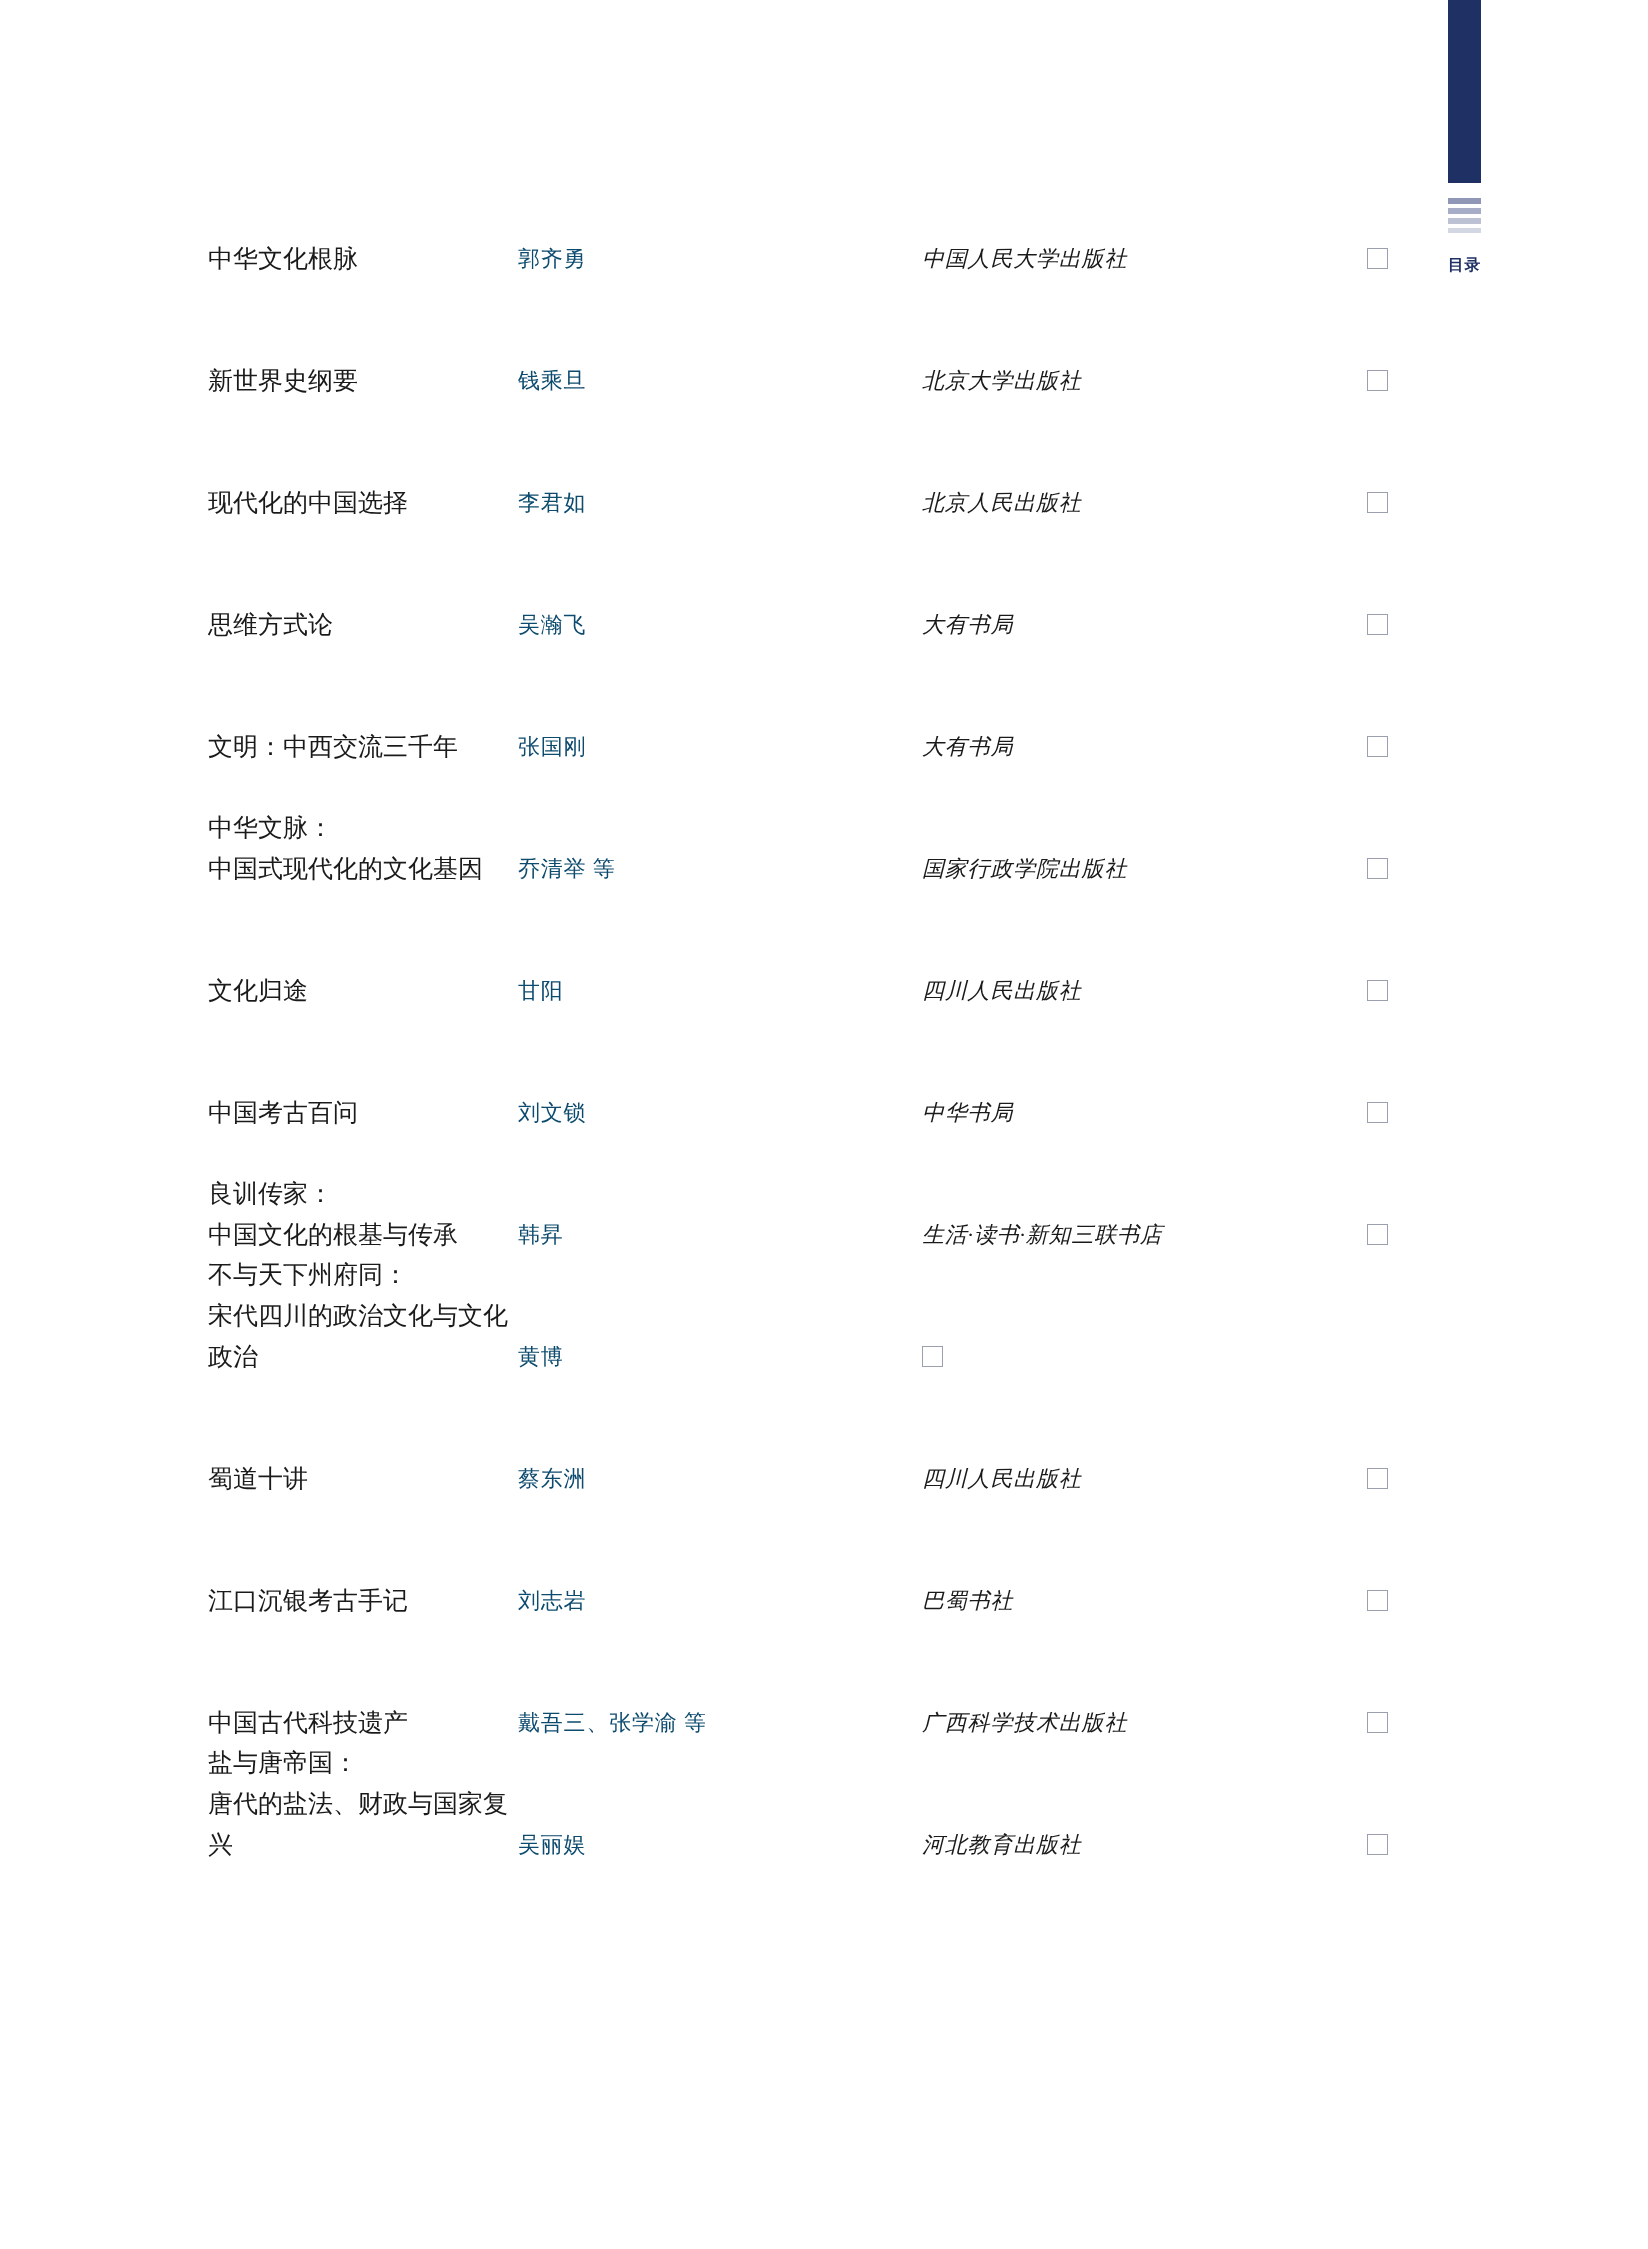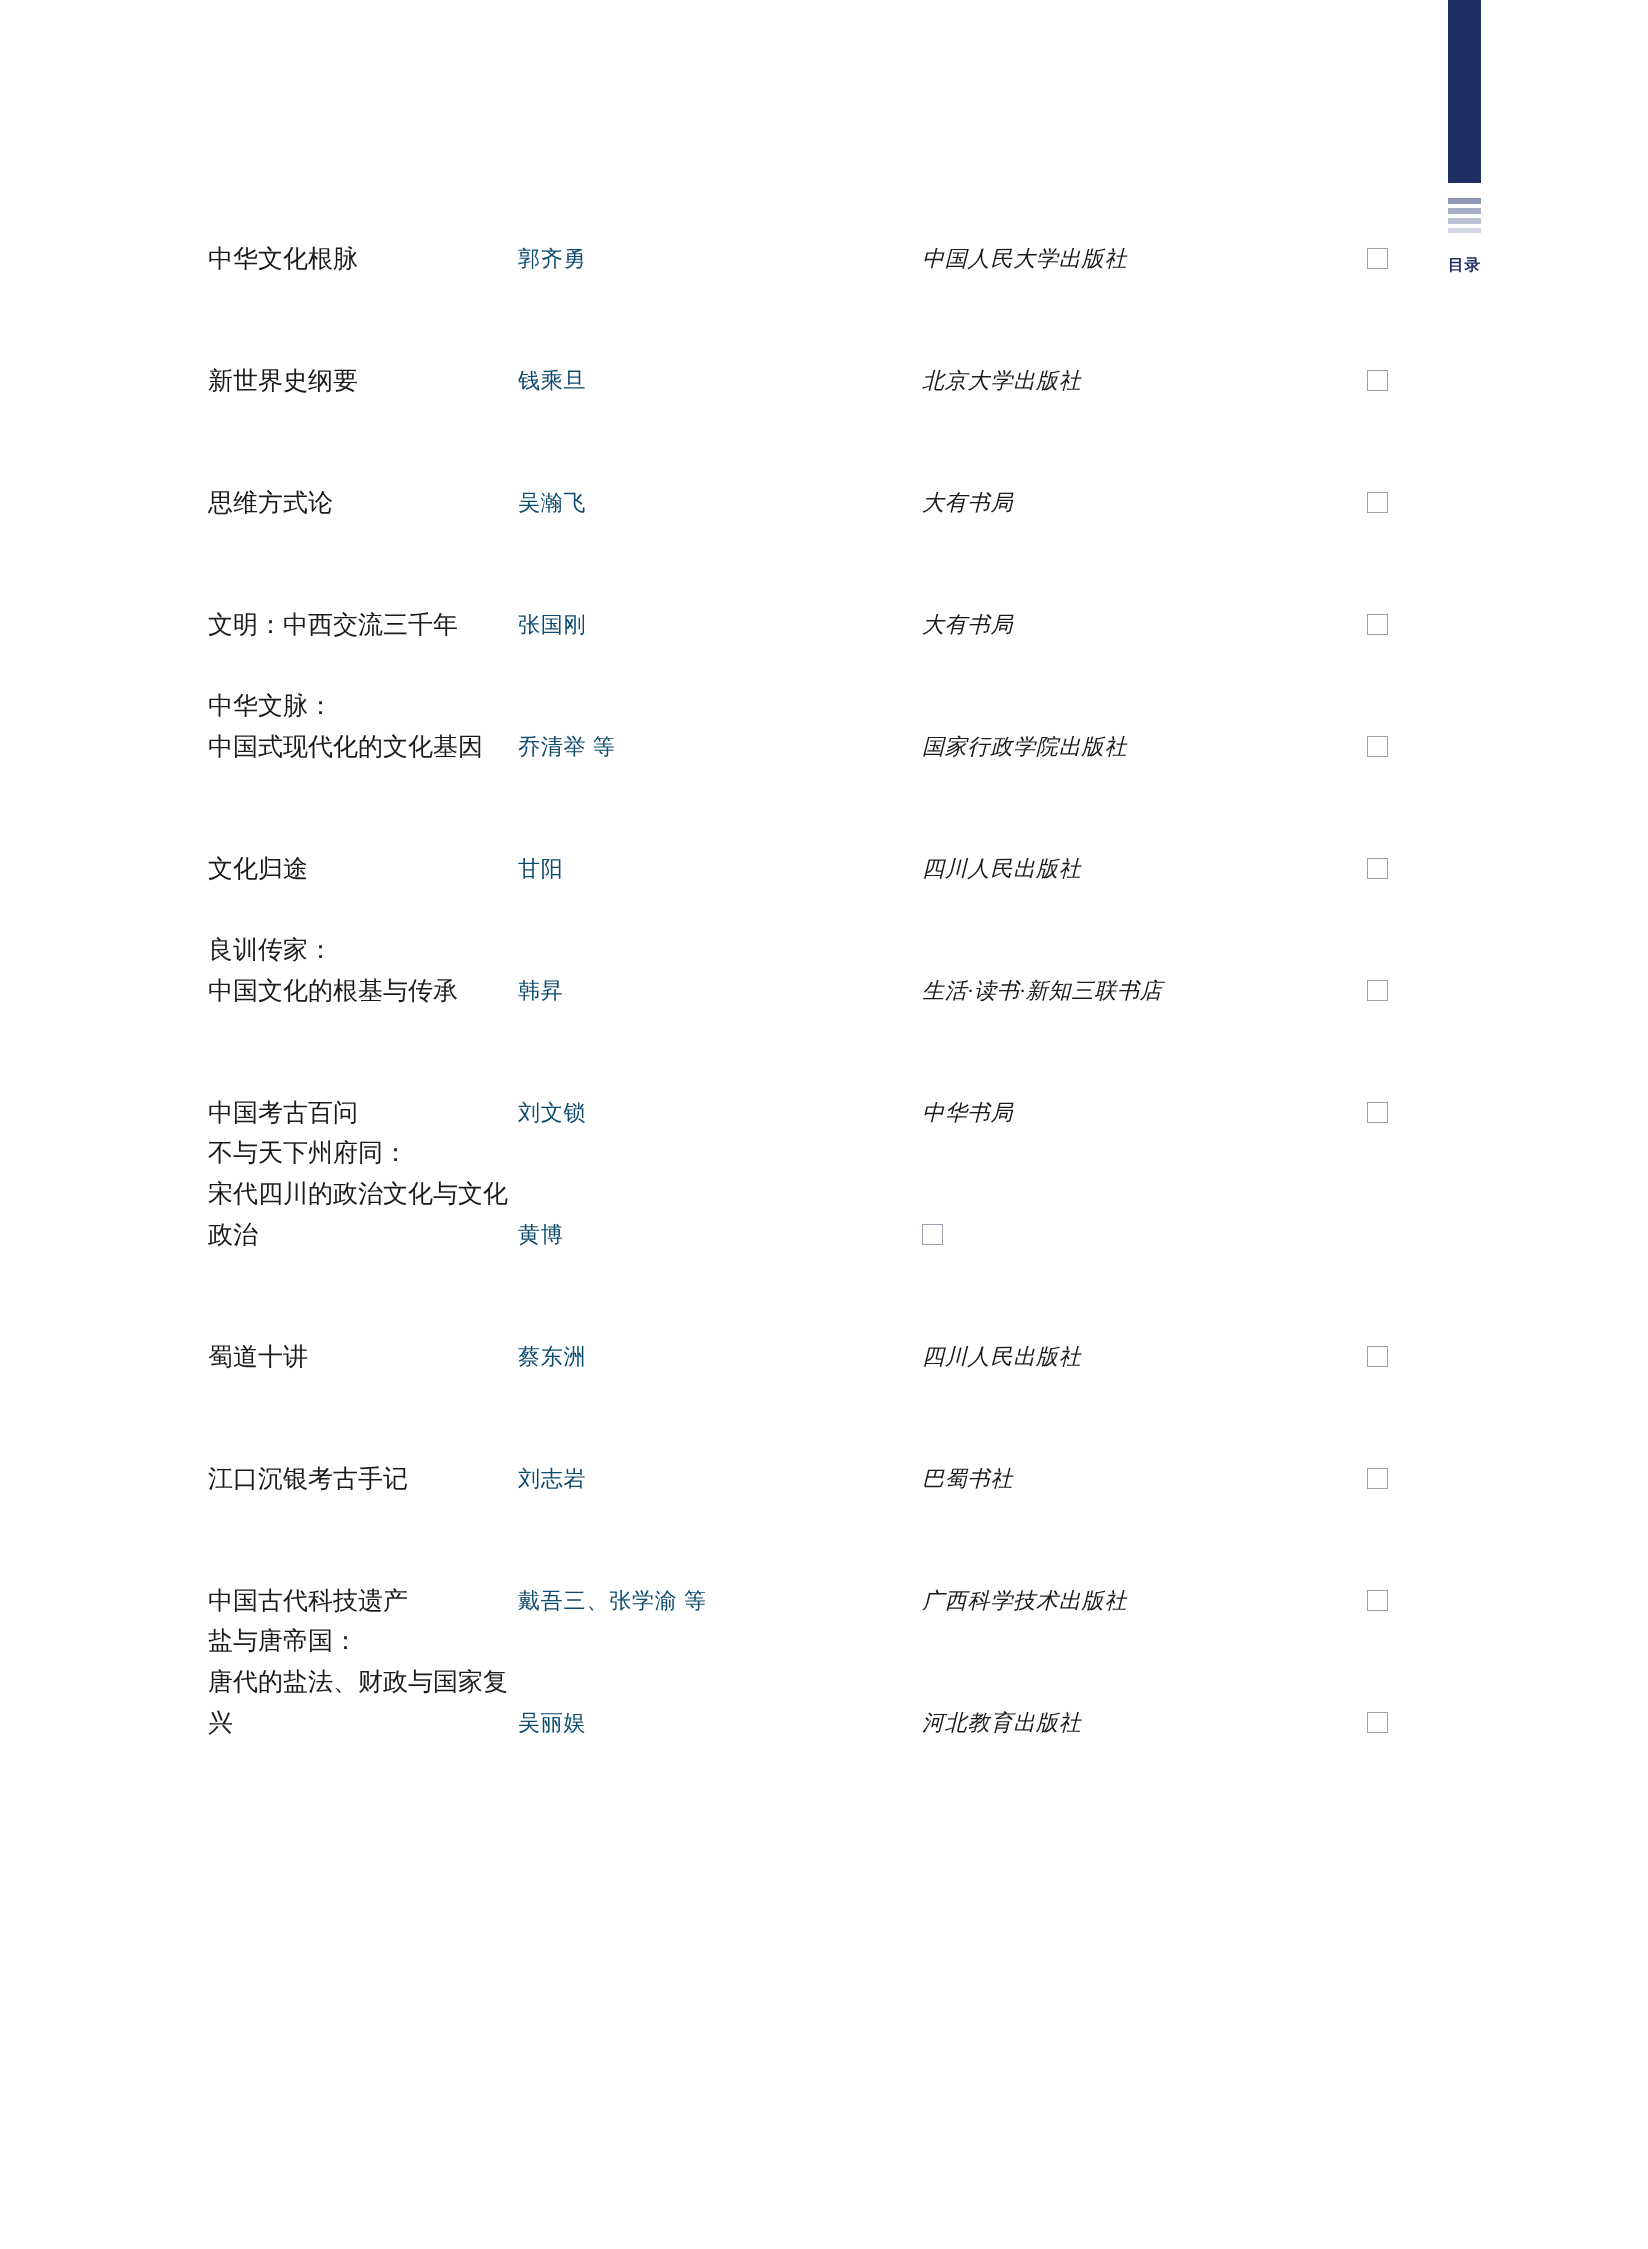--- a/index.html
+++ b/index.html
@@ -141,20 +141,28 @@
     </div>
     <div class="book-row">
       <div class="col-title"><span class="line1">新世界史纲要</span></div>
       <div class="col-author">钱乘旦</div>
       <div class="col-press">北京大学出版社</div>
       <div class="col-check">
         <span class="checkbox"></span>
       </div>
     </div>
     <div class="book-row">
+      <div class="col-title"><span class="line1">现代化的中国选择</span></div>
+      <div class="col-author">李君如</div>
+      <div class="col-press">北京人民出版社</div>
+      <div class="col-check">
+        <span class="checkbox"></span>
+      </div>
+    </div>
+    <div class="book-row">
       <div class="col-title"><span class="line1">思维方式论</span></div>
       <div class="col-author">吴瀚飞</div>
       <div class="col-press">大有书局</div>
       <div class="col-check">
         <span class="checkbox"></span>
       </div>
     </div>
     <div class="book-row">
       <div class="col-title"><span class="line1">文明：中西交流三千年</span></div>
       <div class="col-author">张国刚</div>
@@ -172,36 +180,36 @@
       </div>
     </div>
     <div class="book-row">
       <div class="col-title"><span class="line1">文化归途</span></div>
       <div class="col-author">甘阳</div>
       <div class="col-press">四川人民出版社</div>
       <div class="col-check">
         <span class="checkbox"></span>
       </div>
     </div>
+    <div class="book-row">
+      <div class="col-title"><span class="line1">中国考古百问</span></div>
+      <div class="col-author">刘文锁</div>
+      <div class="col-press">中华书局</div>
+      <div class="col-check">
+        <span class="checkbox"></span>
+      </div>
+    </div>
     <div class="book-row two-line">
       <div class="col-title"><span class="line1">良训传家：</span><span class="line2">中国文化的根基与传承</span></div>
       <div class="col-author">韩昇</div>
       <div class="col-press">生活·读书·新知三联书店</div>
       <div class="col-check">
         <span class="checkbox"></span>
       </div>
     </div>
-    <div class="book-row">
-      <div class="col-title"><span class="line1">中国考古百问</span></div>
-      <div class="col-author">刘文锁</div>
-      <div class="col-press">中华书局</div>
-      <div class="col-check">
-        <span class="checkbox"></span>
-      </div>
-    </div>
     <div class="book-row two-line">
       <div class="col-title"><span class="line1">不与天下州府同：</span><span class="line2">宋代四川的政治文化与文化政治</span></div>
       <div class="col-author">黄博</div>
       <div class="col-check">
         <span class="checkbox"></span>
       </div>
     </div>
     <div class="book-row">
       <div class="col-title"><span class="line1">蜀道十讲</span></div>
       <div class="col-author">蔡东洲</div>

